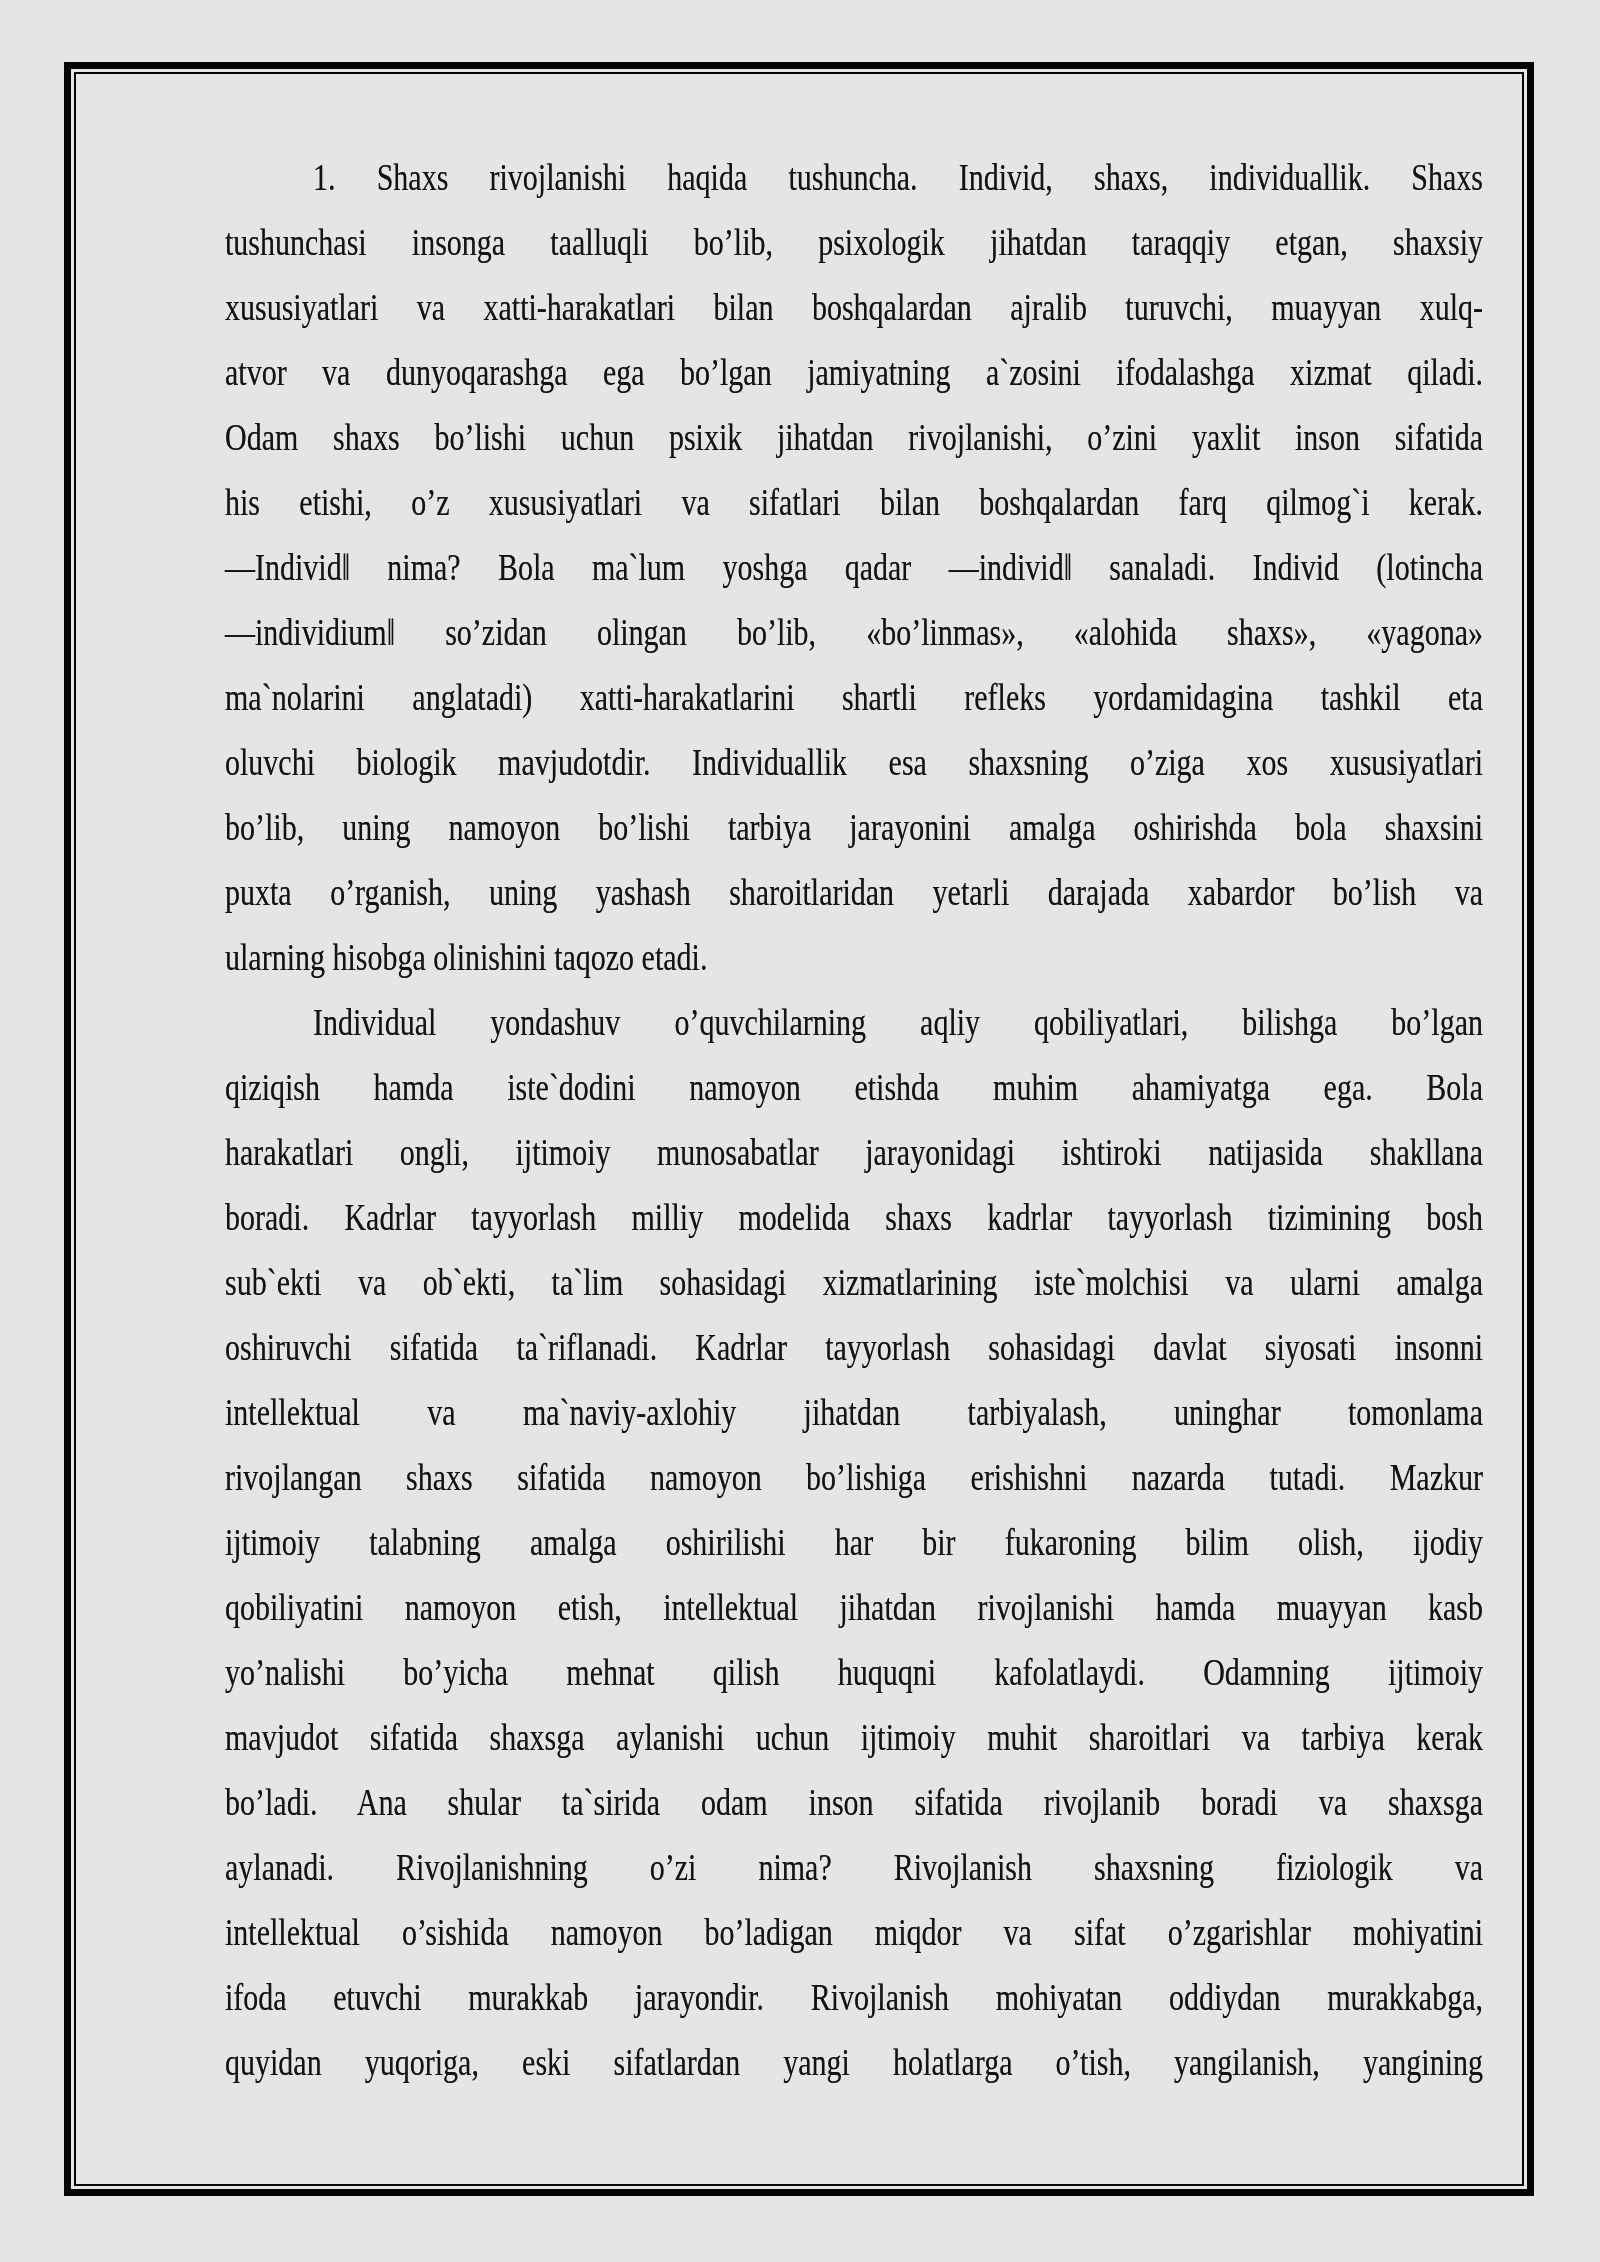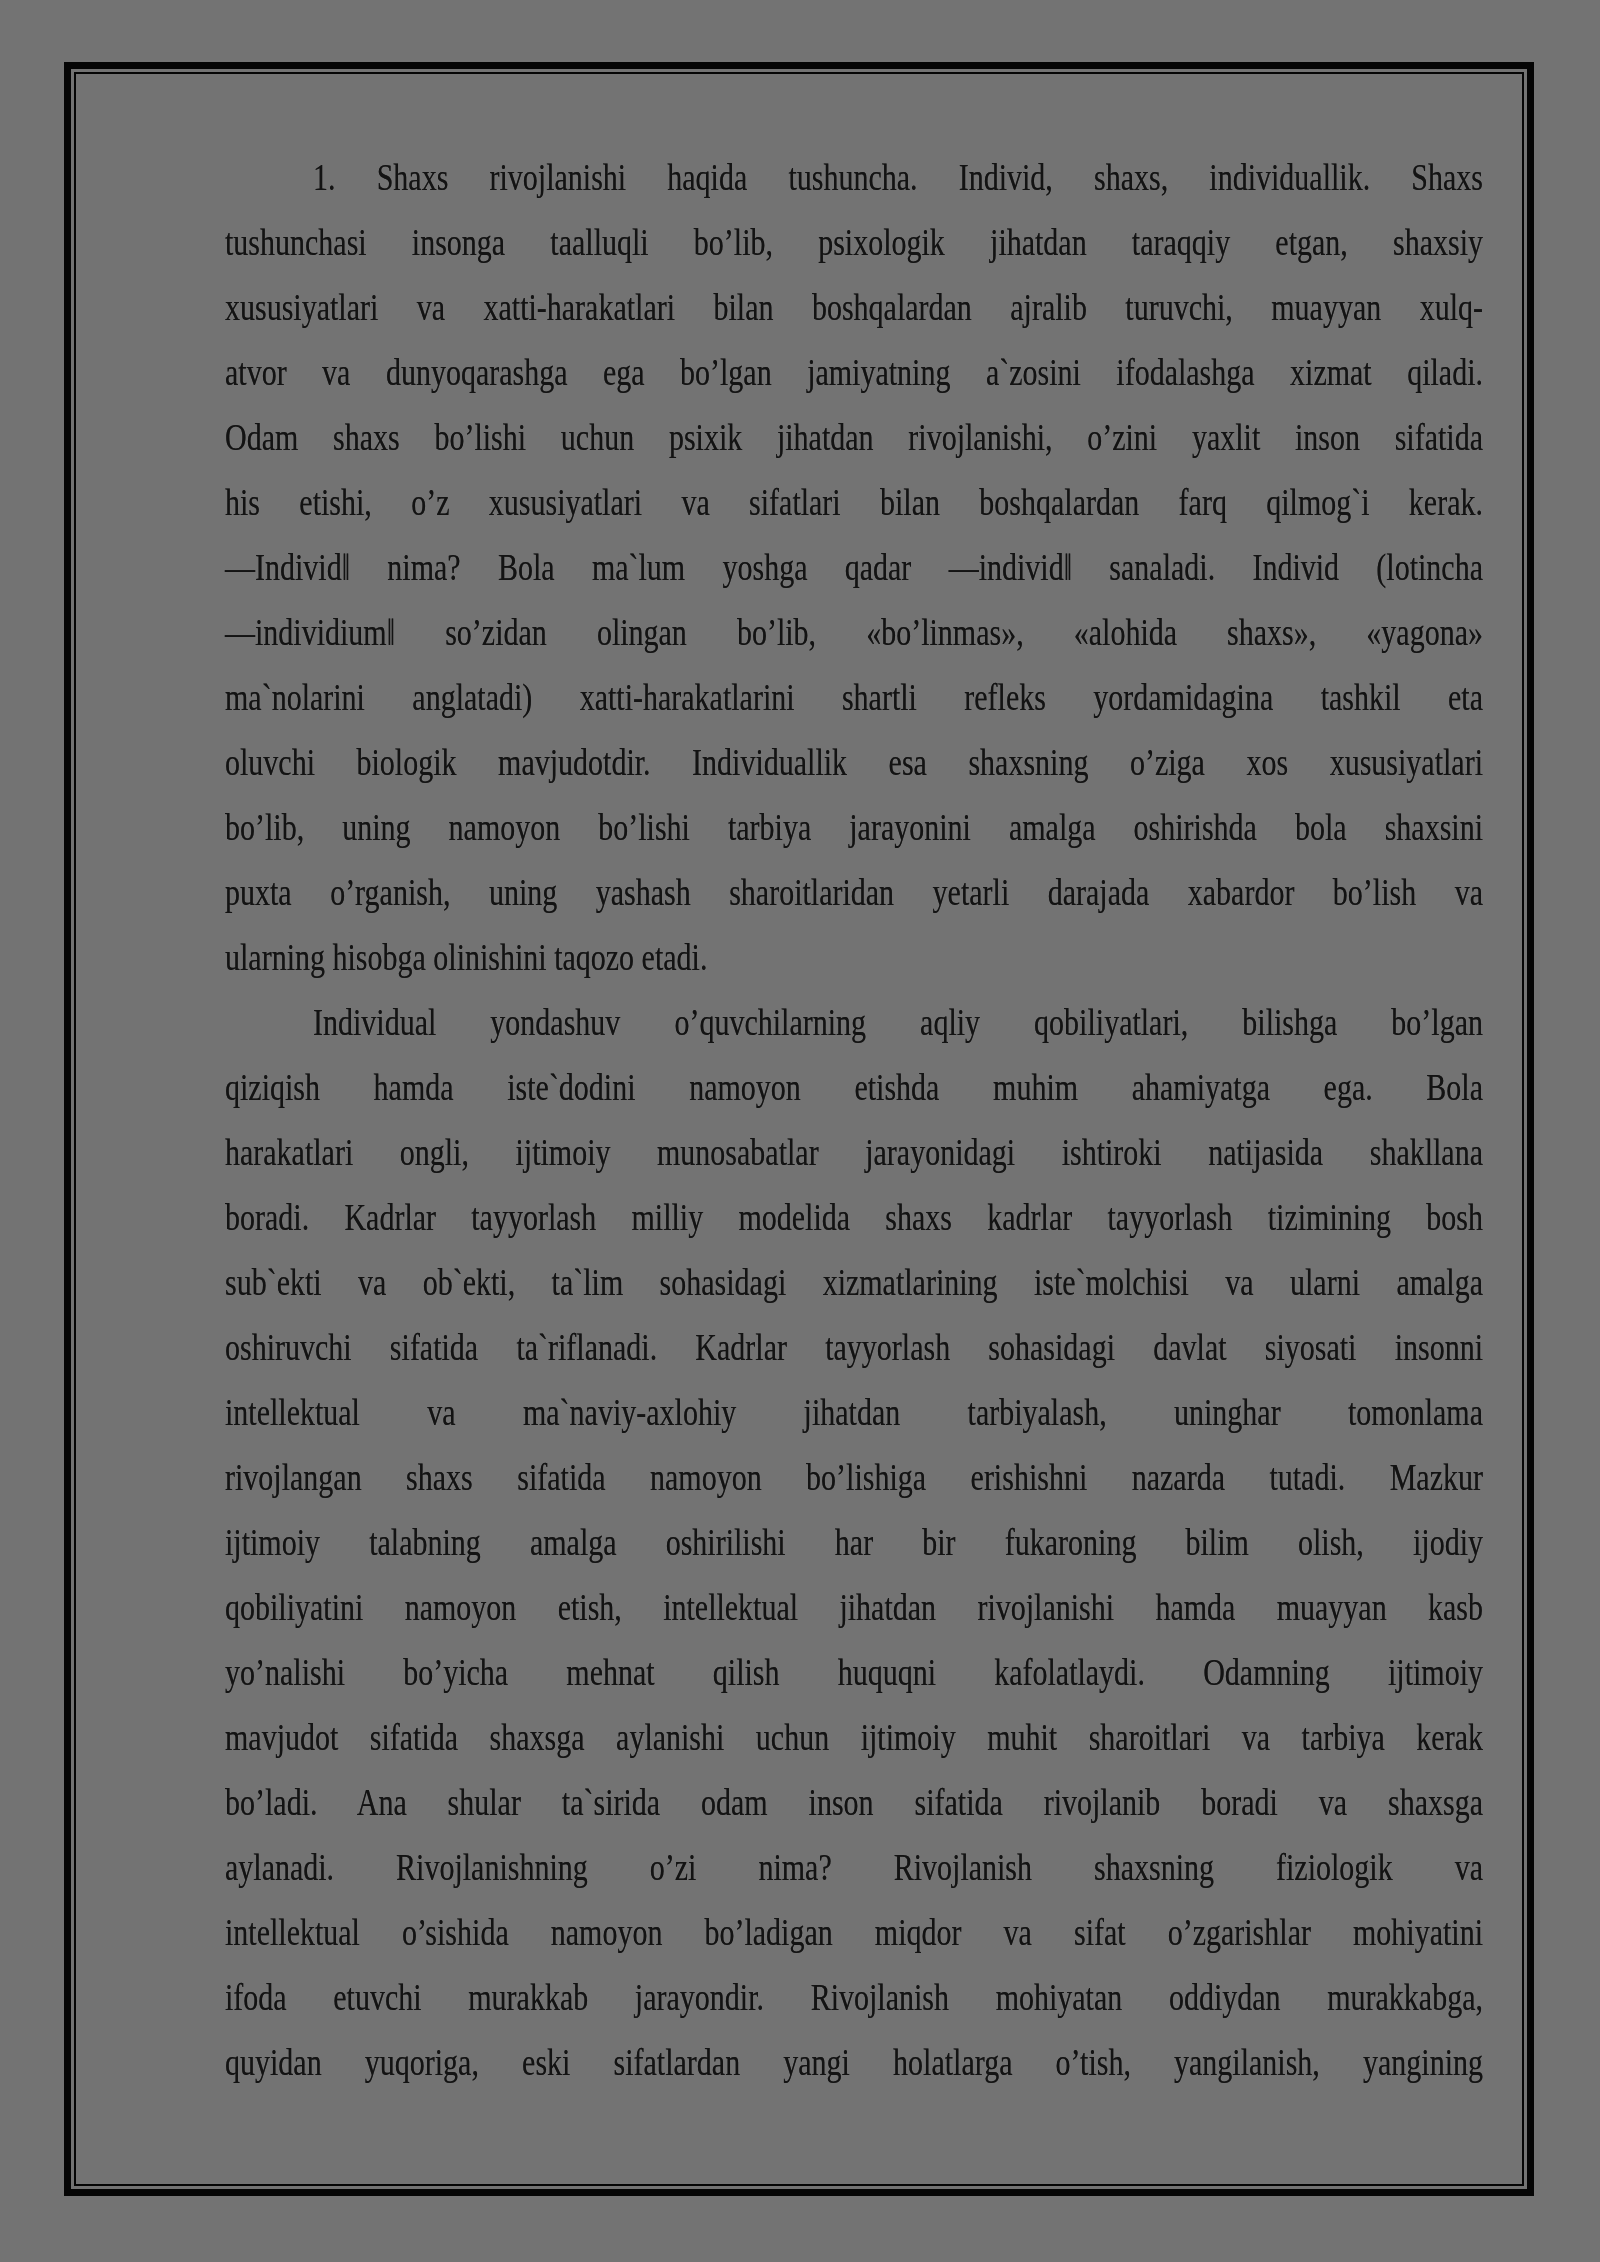--- a/index.html
+++ b/index.html
@@ -8,21 +8,21 @@
     padding: 0;
     width: 1600px;
     height: 2262px;
     overflow: hidden;
     background: #fdfdfd;
   }
   .page {
     position: relative;
     width: 1600px;
     height: 2262px;
-    background: #737373;
+    background: #e5e5e5;
     font-family: "Liberation Serif", "DejaVu Serif", serif;
   }
   .frame-outer {
     position: absolute;
     left: 64px;
     top: 62px;
     width: 1470px;
     height: 2134px;
     border: 7px solid #050505;
     box-sizing: border-box;

